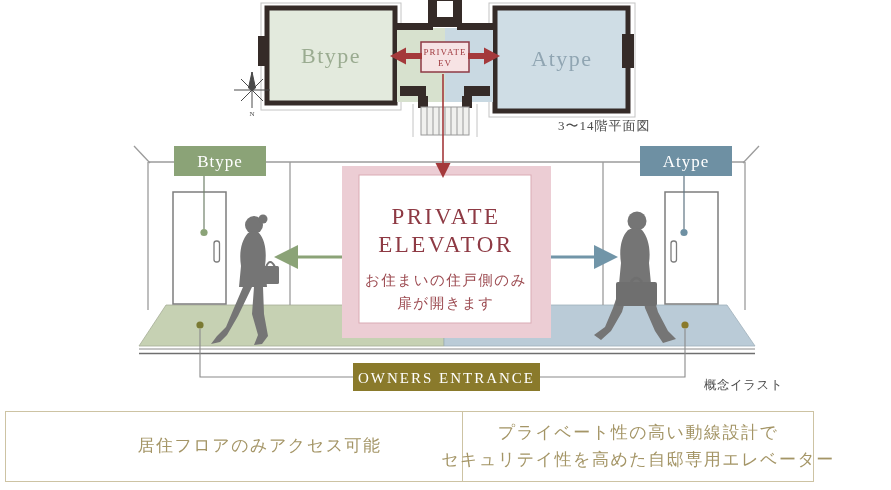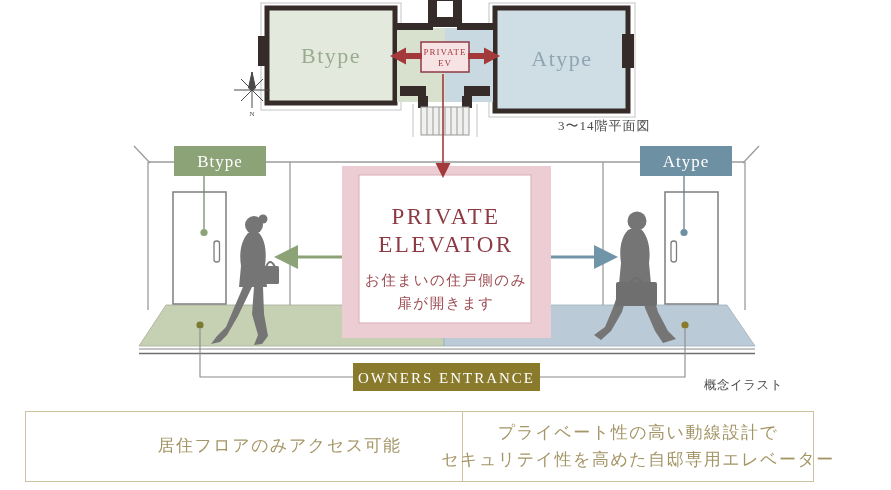--- a/index.html
+++ b/index.html
@@ -13,21 +13,21 @@
   .stage{position:absolute;left:0;top:0;}
   .feature-box{
     position:absolute;top:411px;height:71px;box-sizing:border-box;
     border:1px solid #cdc3a3;background:#ffffff;
     display:flex;flex-direction:column;justify-content:center;align-items:center;
   }
   .feature-box .line{
     color:#a49566;font-size:17px;letter-spacing:1.5px;line-height:1.55;
     white-space:nowrap;
   }
-  #feature-left{left:5px;width:509px;margin-left:20px;}
+  #feature-left{left:5px;width:509px;}
   #feature-right{left:462px;width:352px;}
 </style>
 </head>
 <body>
 
 <svg class="stage" width="891" height="400" viewBox="0 0 891 400">
 
   <g>
 
     <rect x="261" y="3" width="140" height="107" fill="none" stroke="#c4c4c4" stroke-width="1"></rect>

